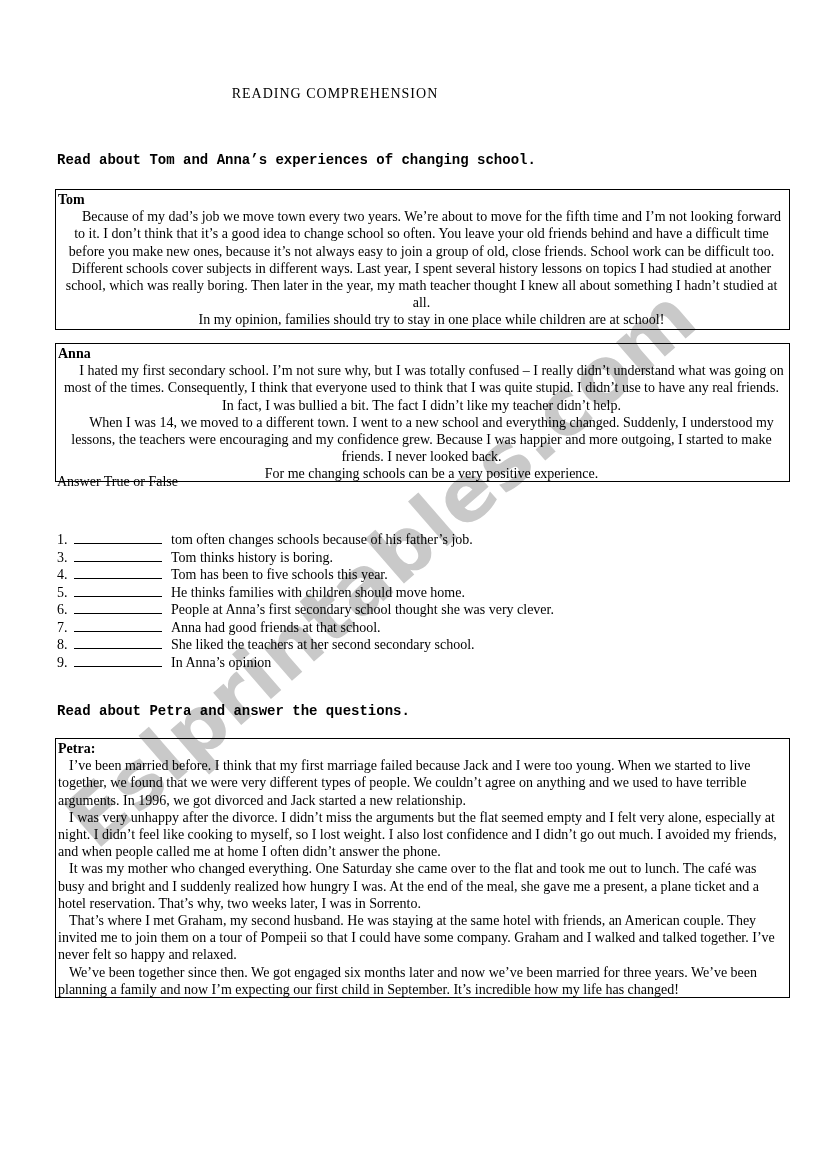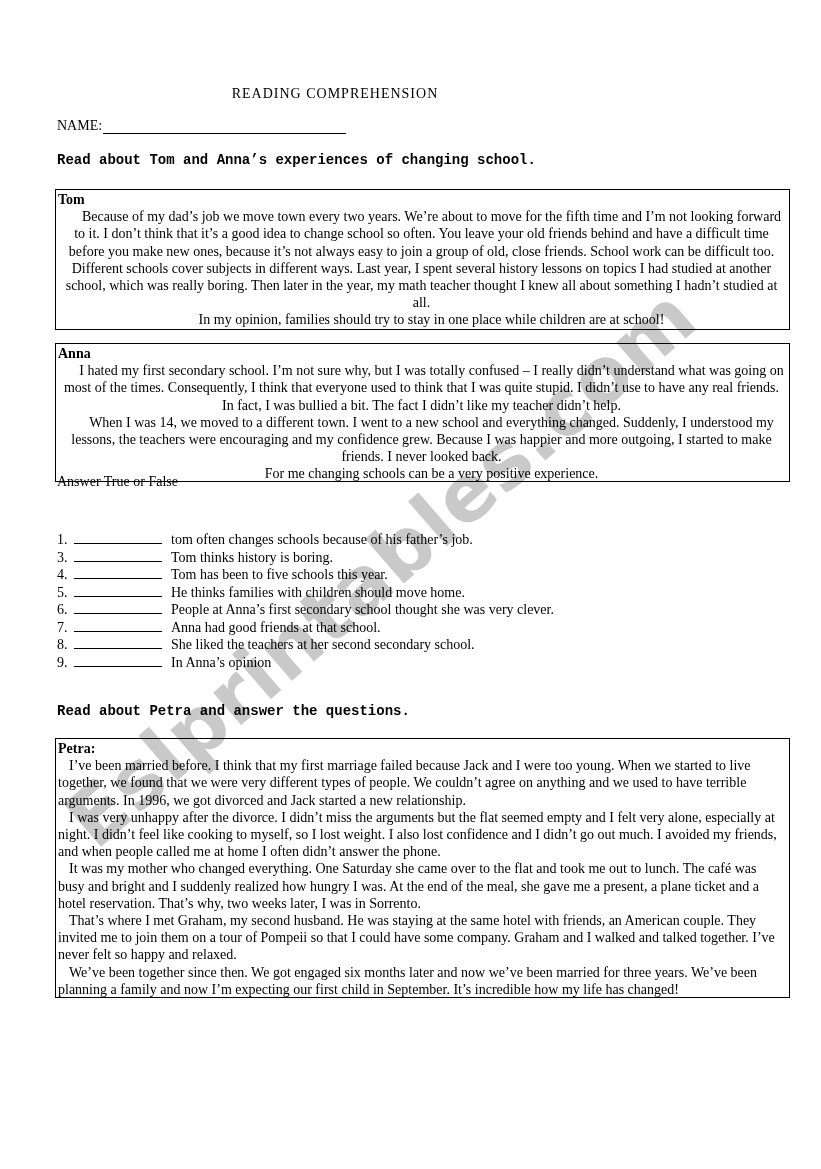--- a/index.html
+++ b/index.html
@@ -51,23 +51,20 @@
 </style>
 </head>
 <body>
 
 <div class="watermark" style="color: rgb(201, 201, 201);">Eslprintables.com</div>
 
 <div class="layer">
 
   <div class="doc-title">READING COMPREHENSION</div>
 
-  <div class="name-row">
-    <span>NAME:</span><span class="name-blank"></span>
-  </div>
 
   <div class="instr instr-tom-anna">Read about Tom and Anna’s experiences of changing school.</div>
 
   <div class="box box-tom">
     <div class="plabel">Tom</div>
     <p>Because of my dad’s job we move town every two years. We’re about to move for the fifth time and I’m not looking forward to it. I don’t think that it’s a good idea to change school so often. You leave your old friends behind and have a difficult time before you make new ones, because it’s not always easy to join a group of old, close friends. School work can be difficult too. Different schools cover subjects in different ways. Last year, I spent several history lessons on topics I had studied at another school, which was really boring. Then later in the year, my math teacher thought I knew all about something I hadn’t studied at all.</p>
     <p>In my opinion, families should try to stay in one place while children are at school!</p>
   </div>
 
   <div class="box box-anna">

